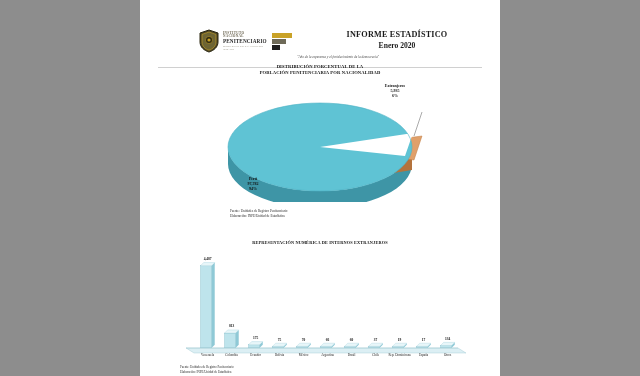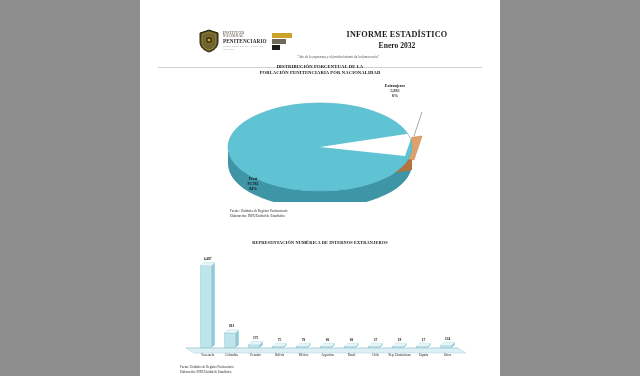--- a/index.html
+++ b/index.html
@@ -97,21 +97,21 @@
       </span>
       <span class="flagbox">
         <i class="f1"></i>
           <i class="f2"></i>
           <i class="f3"></i>
       </span>
     </div>
 
     <div class="title">
       <div class="t1">INFORME ESTADÍSTICO</div>
-      <div class="t2">Enero 2032</div>
+      <div class="t2">Enero 2020</div>
     </div>
 
     <div class="motto">"Año de la esperanza y el fortalecimiento de la democracia"</div>
     <div class="rule"></div>
   </div>
 
   <div class="pie-title">
     <div>DISTRIBUCIÓN PORCENTUAL DE LA</div>
     <div>POBLACIÓN PENITENCIARIA POR NACIONALIDAD</div>
   </div>

